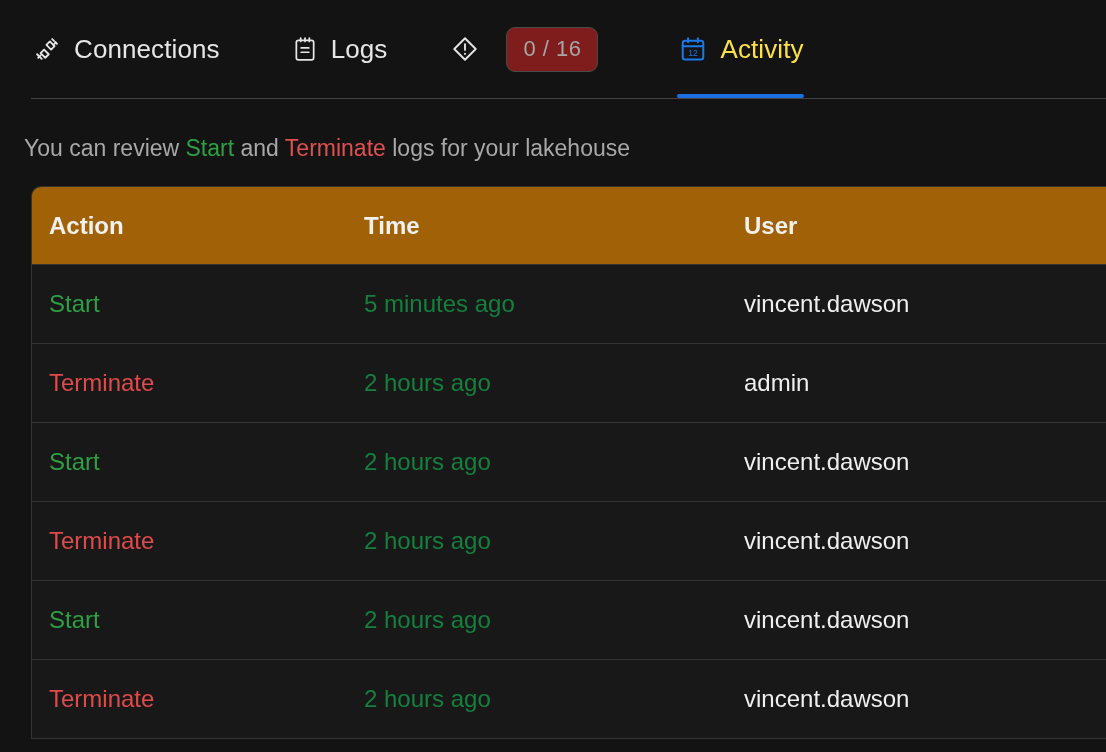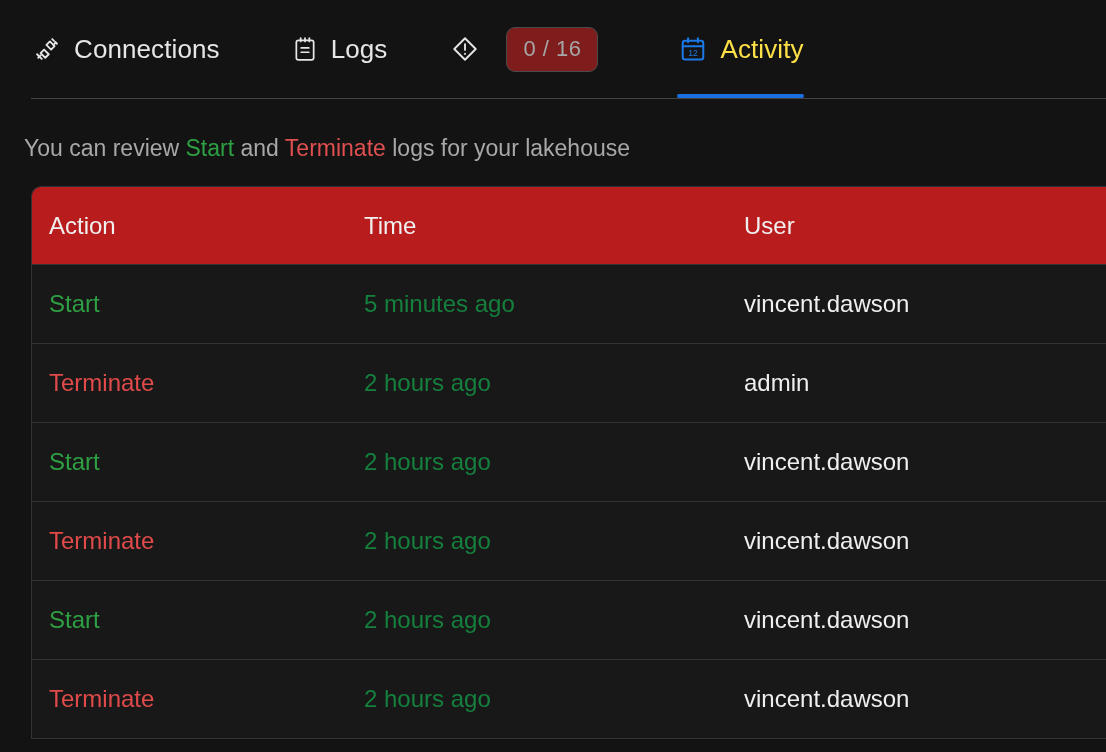--- a/index.html
+++ b/index.html
@@ -112,24 +112,24 @@
     border-collapse: collapse;
     table-layout: fixed;
   }
   .tbl th, .tbl td {
     text-align: left;
     padding: 0;
     vertical-align: middle;
   }
   .tbl thead th {
     height: 77px;
-    background: #b91c1c;
+    background: #a16207;
     color: #f0f0f0;
     font-size: 24px;
-    font-weight: normal;
+    font-weight: bold;
     border-bottom: 1px solid #333333;
   }
   .tbl tbody td {
     height: 78px;
     font-size: 24px;
     border-bottom: 1px solid #333333;
     background: #181818;
   }
   .col-action { width: 315px; padding-left: 17px !important; }
   .col-time   { width: 380px; }

